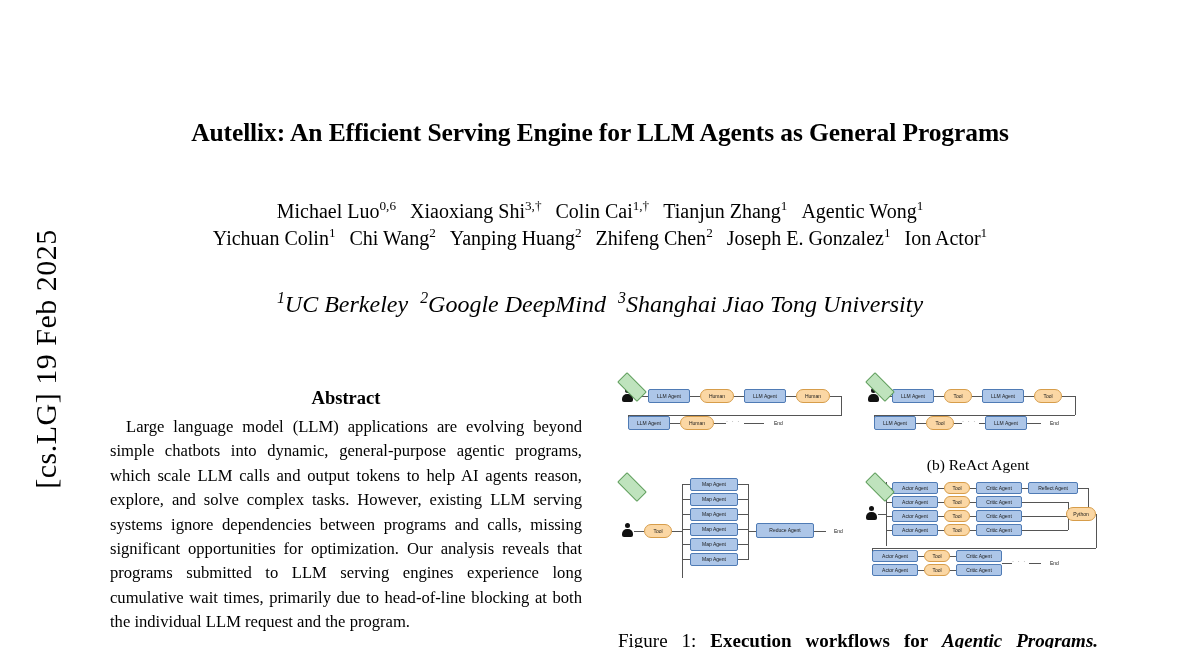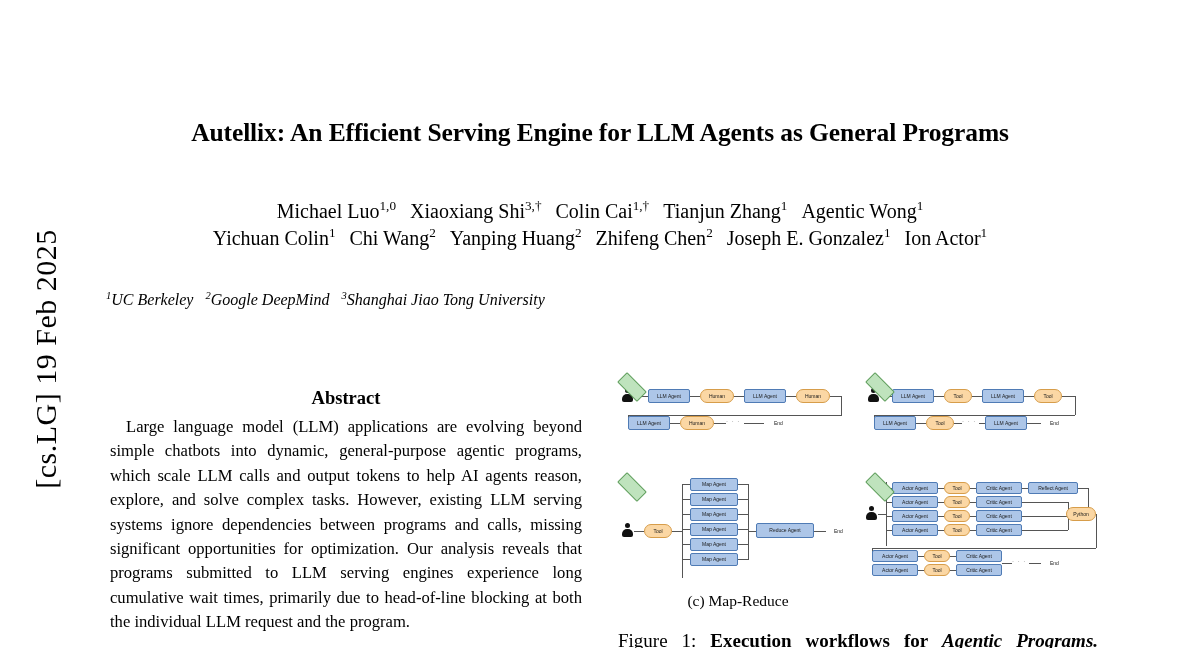--- a/index.html
+++ b/index.html
@@ -56,22 +56,22 @@
   #authors .line { margin-bottom: 4px; white-space: nowrap; }
   .auth { margin: 0 7px; }
   sup { font-size: 0.66em; vertical-align: super; line-height: 0; }
 
   
   #affiliations {
     position: absolute;
     left: 100px;
     top: 291px;
     width: 1000px;
-    text-align: left;
-    font-size: 16px;
+    text-align: center;
+    font-size: 24px;
     font-style: italic;
   }
   #affiliations .aff { margin: 0 6px; white-space: nowrap; }
 
   
   #abstract-col {
     position: absolute;
     left: 110px;
     top: 388px;
     width: 472px;
@@ -196,21 +196,21 @@
 </style>
 </head>
 <body>
 
 <div id="arxiv-stamp">[cs.LG]  19 Feb 2025</div>
 
 <div id="title">Autellix: An Efficient Serving Engine for LLM Agents as General Programs</div>
 
 <div id="authors">
   <div class="line">
-    <span class="auth"><span>Michael Luo</span><sup>1,0</sup></span><span class="auth"><span>Xiaoxiang Shi</span><sup>3,†</sup></span><span class="auth"><span>Colin Cai</span><sup>1,†</sup></span><span class="auth"><span>Tianjun Zhang</span><sup>1</sup></span><span class="auth"><span>Agentic Wong</span><sup>1</sup></span>
+    <span class="auth"><span>Michael Luo</span><sup>0,6</sup></span><span class="auth"><span>Xiaoxiang Shi</span><sup>3,†</sup></span><span class="auth"><span>Colin Cai</span><sup>1,†</sup></span><span class="auth"><span>Tianjun Zhang</span><sup>1</sup></span><span class="auth"><span>Agentic Wong</span><sup>1</sup></span>
   </div>
   <div class="line">
     <span class="auth"><span>Yichuan Colin</span><sup>1</sup></span><span class="auth"><span>Chi Wang</span><sup>2</sup></span><span class="auth"><span>Yanping Huang</span><sup>2</sup></span><span class="auth"><span>Zhifeng Chen</span><sup>2</sup></span><span class="auth"><span>Joseph E. Gonzalez</span><sup>1</sup></span><span class="auth"><span>Ion Actor</span><sup>1</sup></span>
   </div>
 </div>
 
 <div id="affiliations">
   <span class="aff"><sup>1</sup><span>UC Berkeley</span></span><span class="aff"><sup>2</sup><span>Google DeepMind</span></span><span class="aff"><sup>3</sup><span>Shanghai Jiao Tong University</span></span>
 </div>
 
@@ -300,20 +300,21 @@
       <div class="conn" style="left:88px;top:43px;width:8px;"></div>
       <div class="dots" style="left:96px;top:38px;">· · ·</div>
       <div class="conn" style="left:113px;top:43px;width:6px;"></div>
       <div class="node n-blue" style="left:119px;top:36px;width:42px;height:14px;">
           <span>LLM Agent</span>
         </div>
       <div class="conn" style="left:161px;top:43px;width:14px;"></div>
       <div class="n-green" style="left:178px;top:37px;"></div>
       <div class="n-green-label" style="left:184px;top:40px;">End</div>
     </div>
+    <div class="panel-cap" style="left:240px;top:76px;">(b) ReAct Agent</div>
 
     <div class="panel" style="left:0;top:100px;width:240px;height:100px;">
       <div class="person" style="left:4px;top:43px;">
         <div class="head"></div>
           <div class="body"></div>
       </div>
       <div class="conn" style="left:16px;top:51px;width:10px;"></div>
       <div class="node n-orange" style="left:26px;top:44px;width:28px;height:14px;">
           <span>Tool</span>
         </div>
@@ -355,21 +356,20 @@
       <div class="vconn" style="left:130px;top:4px;height:76px;"></div>
 
       <div class="conn" style="left:130px;top:51px;width:8px;"></div>
       <div class="node n-blue" style="left:138px;top:43px;width:58px;height:15px;">
           <span>Reduce Agent</span>
         </div>
       <div class="conn" style="left:196px;top:51px;width:12px;"></div>
       <div class="n-green" style="left:210px;top:45px;"></div>
       <div class="n-green-label" style="left:216px;top:48px;">End</div>
     </div>
-    <div class="panel-cap" style="left:0;top:212px;">(c) Map-Reduce</div>
 
     <div class="panel" style="left:248px;top:100px;width:232px;height:100px;">
       <div class="person" style="left:0px;top:26px;">
         <div class="head"></div>
           <div class="body"></div>
       </div>
       <div class="conn" style="left:12px;top:34px;width:8px;"></div>
       <div class="vconn" style="left:20px;top:2px;height:64px;"></div>
 
       <div class="conn" style="left:20px;top:8px;width:6px;"></div>

